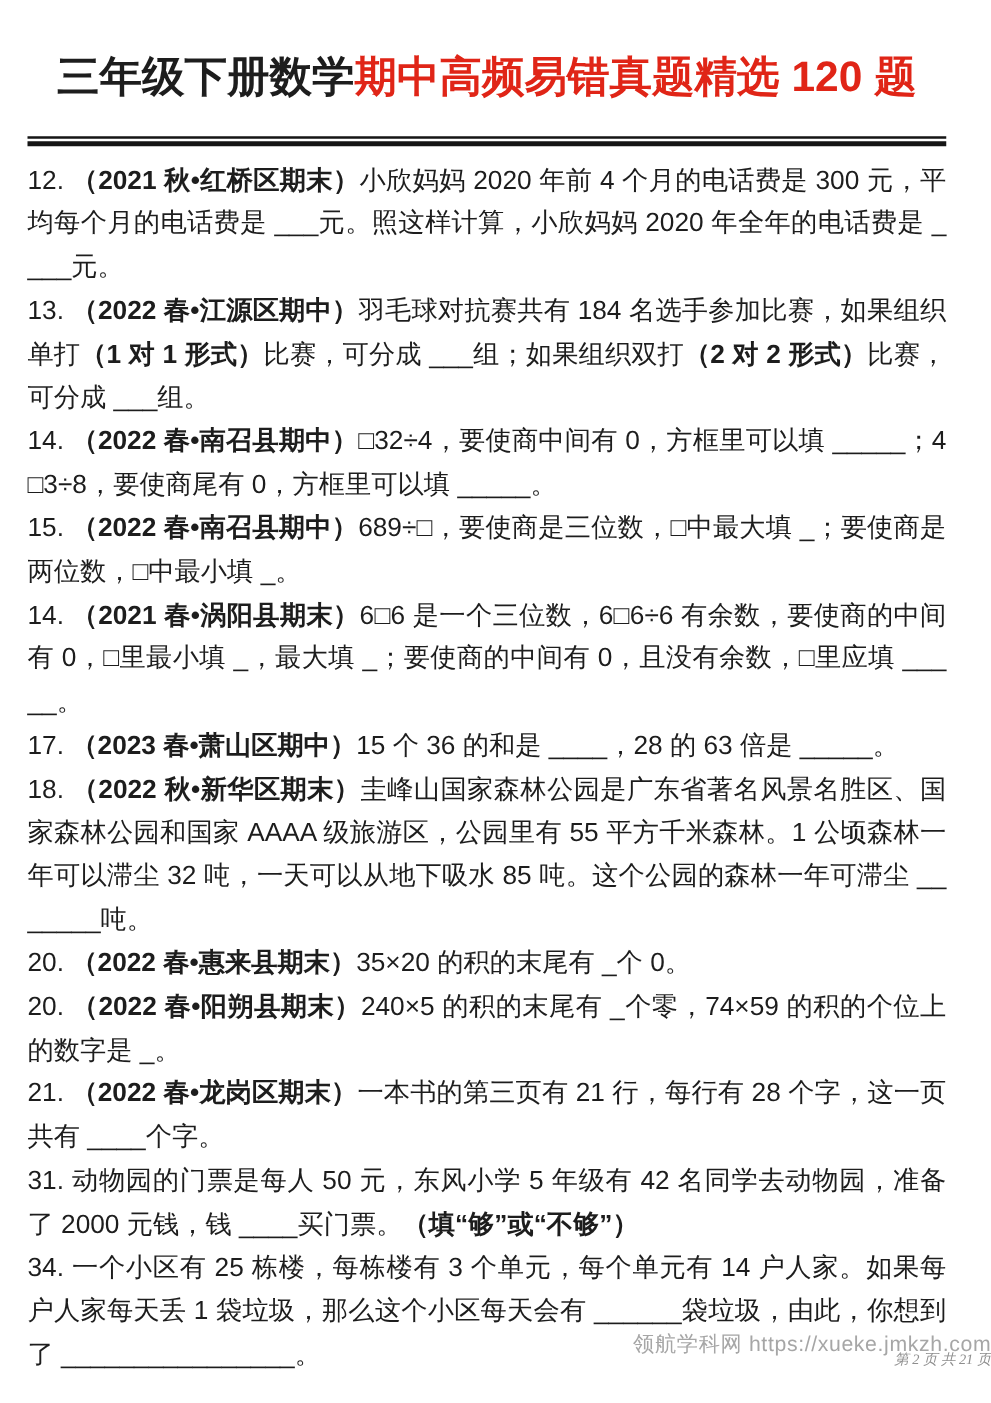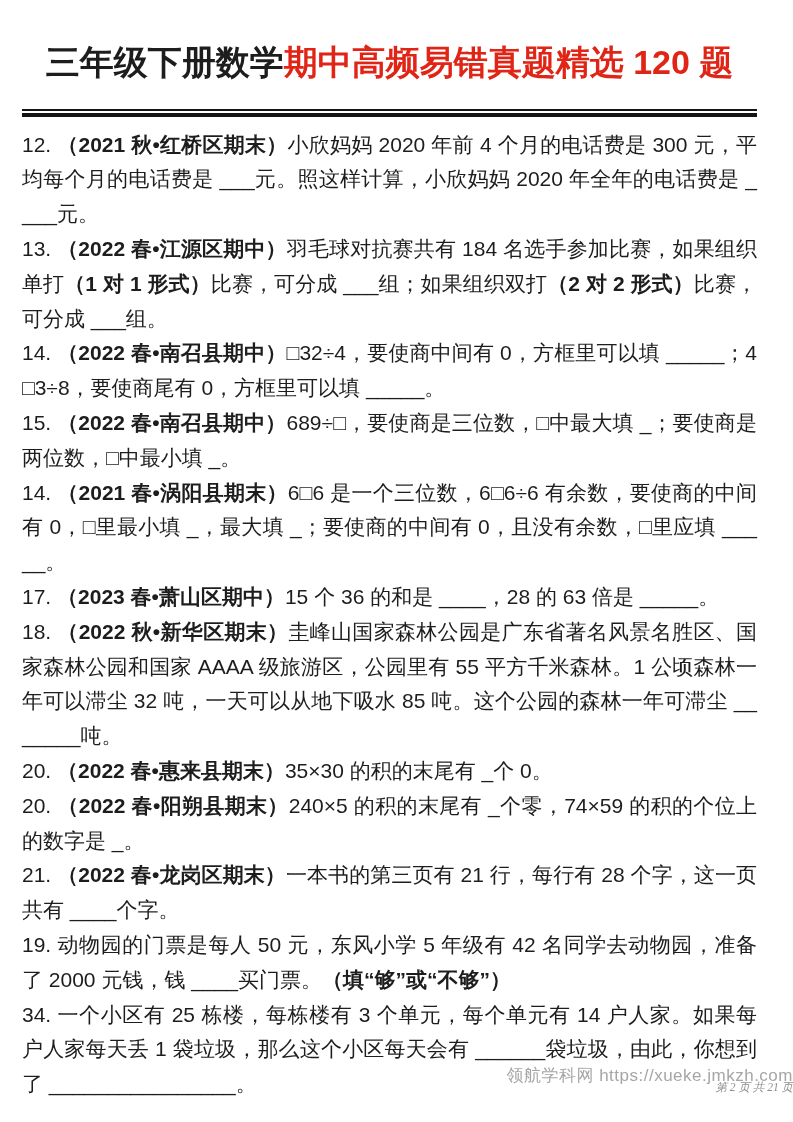--- a/index.html
+++ b/index.html
@@ -96,27 +96,27 @@
   <p class="question"><span>14. </span><span class="q-bold">（2022 春•南召县期中）</span><span>□32÷4，要使商中间有 0，方框里可以填 _____；4□3÷8，要使商尾有 0，方框里可以填 _____。</span></p>
 
   <p class="question"><span>15. </span><span class="q-bold">（2022 春•南召县期中）</span><span>689÷□，要使商是三位数，□中最大填 _；要使商是两位数，□中最小填 _。</span></p>
 
   <p class="question"><span>14. </span><span class="q-bold">（2021 春•涡阳县期末）</span><span>6□6 是一个三位数，6□6÷6 有余数，要使商的中间有 0，□里最小填 _，最大填 _；要使商的中间有 0，且没有余数，□里应填 _____。</span></p>
 
   <p class="question"><span>17. </span><span class="q-bold">（2023 春•萧山区期中）</span><span>15 个 36 的和是 ____，28 的 63 倍是 _____。</span></p>
 
   <p class="question"><span>18. </span><span class="q-bold">（2022 秋•新华区期末）</span><span>圭峰山国家森林公园是广东省著名风景名胜区、国家森林公园和国家 AAAA 级旅游区，公园里有 55 平方千米森林。1 公顷森林一年可以滞尘 32 吨，一天可以从地下吸水 85 吨。这个公园的森林一年可滞尘 _______吨。</span></p>
 
-  <p class="question"><span>20. </span><span class="q-bold">（2022 春•惠来县期末）</span><span>35×30 的积的末尾有 _个 0。</span></p>
+  <p class="question"><span>20. </span><span class="q-bold">（2022 春•惠来县期末）</span><span>35×20 的积的末尾有 _个 0。</span></p>
 
   <p class="question"><span>20. </span><span class="q-bold">（2022 春•阳朔县期末）</span><span>240×5 的积的末尾有 _个零，74×59 的积的个位上的数字是 _。</span></p>
 
   <p class="question"><span>21. </span><span class="q-bold">（2022 春•龙岗区期末）</span><span>一本书的第三页有 21 行，每行有 28 个字，这一页共有 ____个字。</span></p>
 
-  <p class="question"><span>19. </span><span>动物园的门票是每人 50 元，东风小学 5 年级有 42 名同学去动物园，准备了 2000 元钱，钱 ____买门票。</span><span class="q-bold">（填“够”或“不够”）</span></p>
+  <p class="question"><span>31. </span><span>动物园的门票是每人 50 元，东风小学 5 年级有 42 名同学去动物园，准备了 2000 元钱，钱 ____买门票。</span><span class="q-bold">（填“够”或“不够”）</span></p>
 
   <p class="question"><span>34. </span><span>一个小区有 25 栋楼，每栋楼有 3 个单元，每个单元有 14 户人家。如果每户人家每天丢 1 袋垃圾，那么这个小区每天会有 ______袋垃圾，由此，你想到了 ________________。</span></p>
 </div>
   </div>
 
   <div class="footer">
     <div class="watermark">领航学科网 https://xueke.jmkzh.com</div>
     <div class="pagenum">第 2 页 共 21 页</div>
   </div>
 </div>

